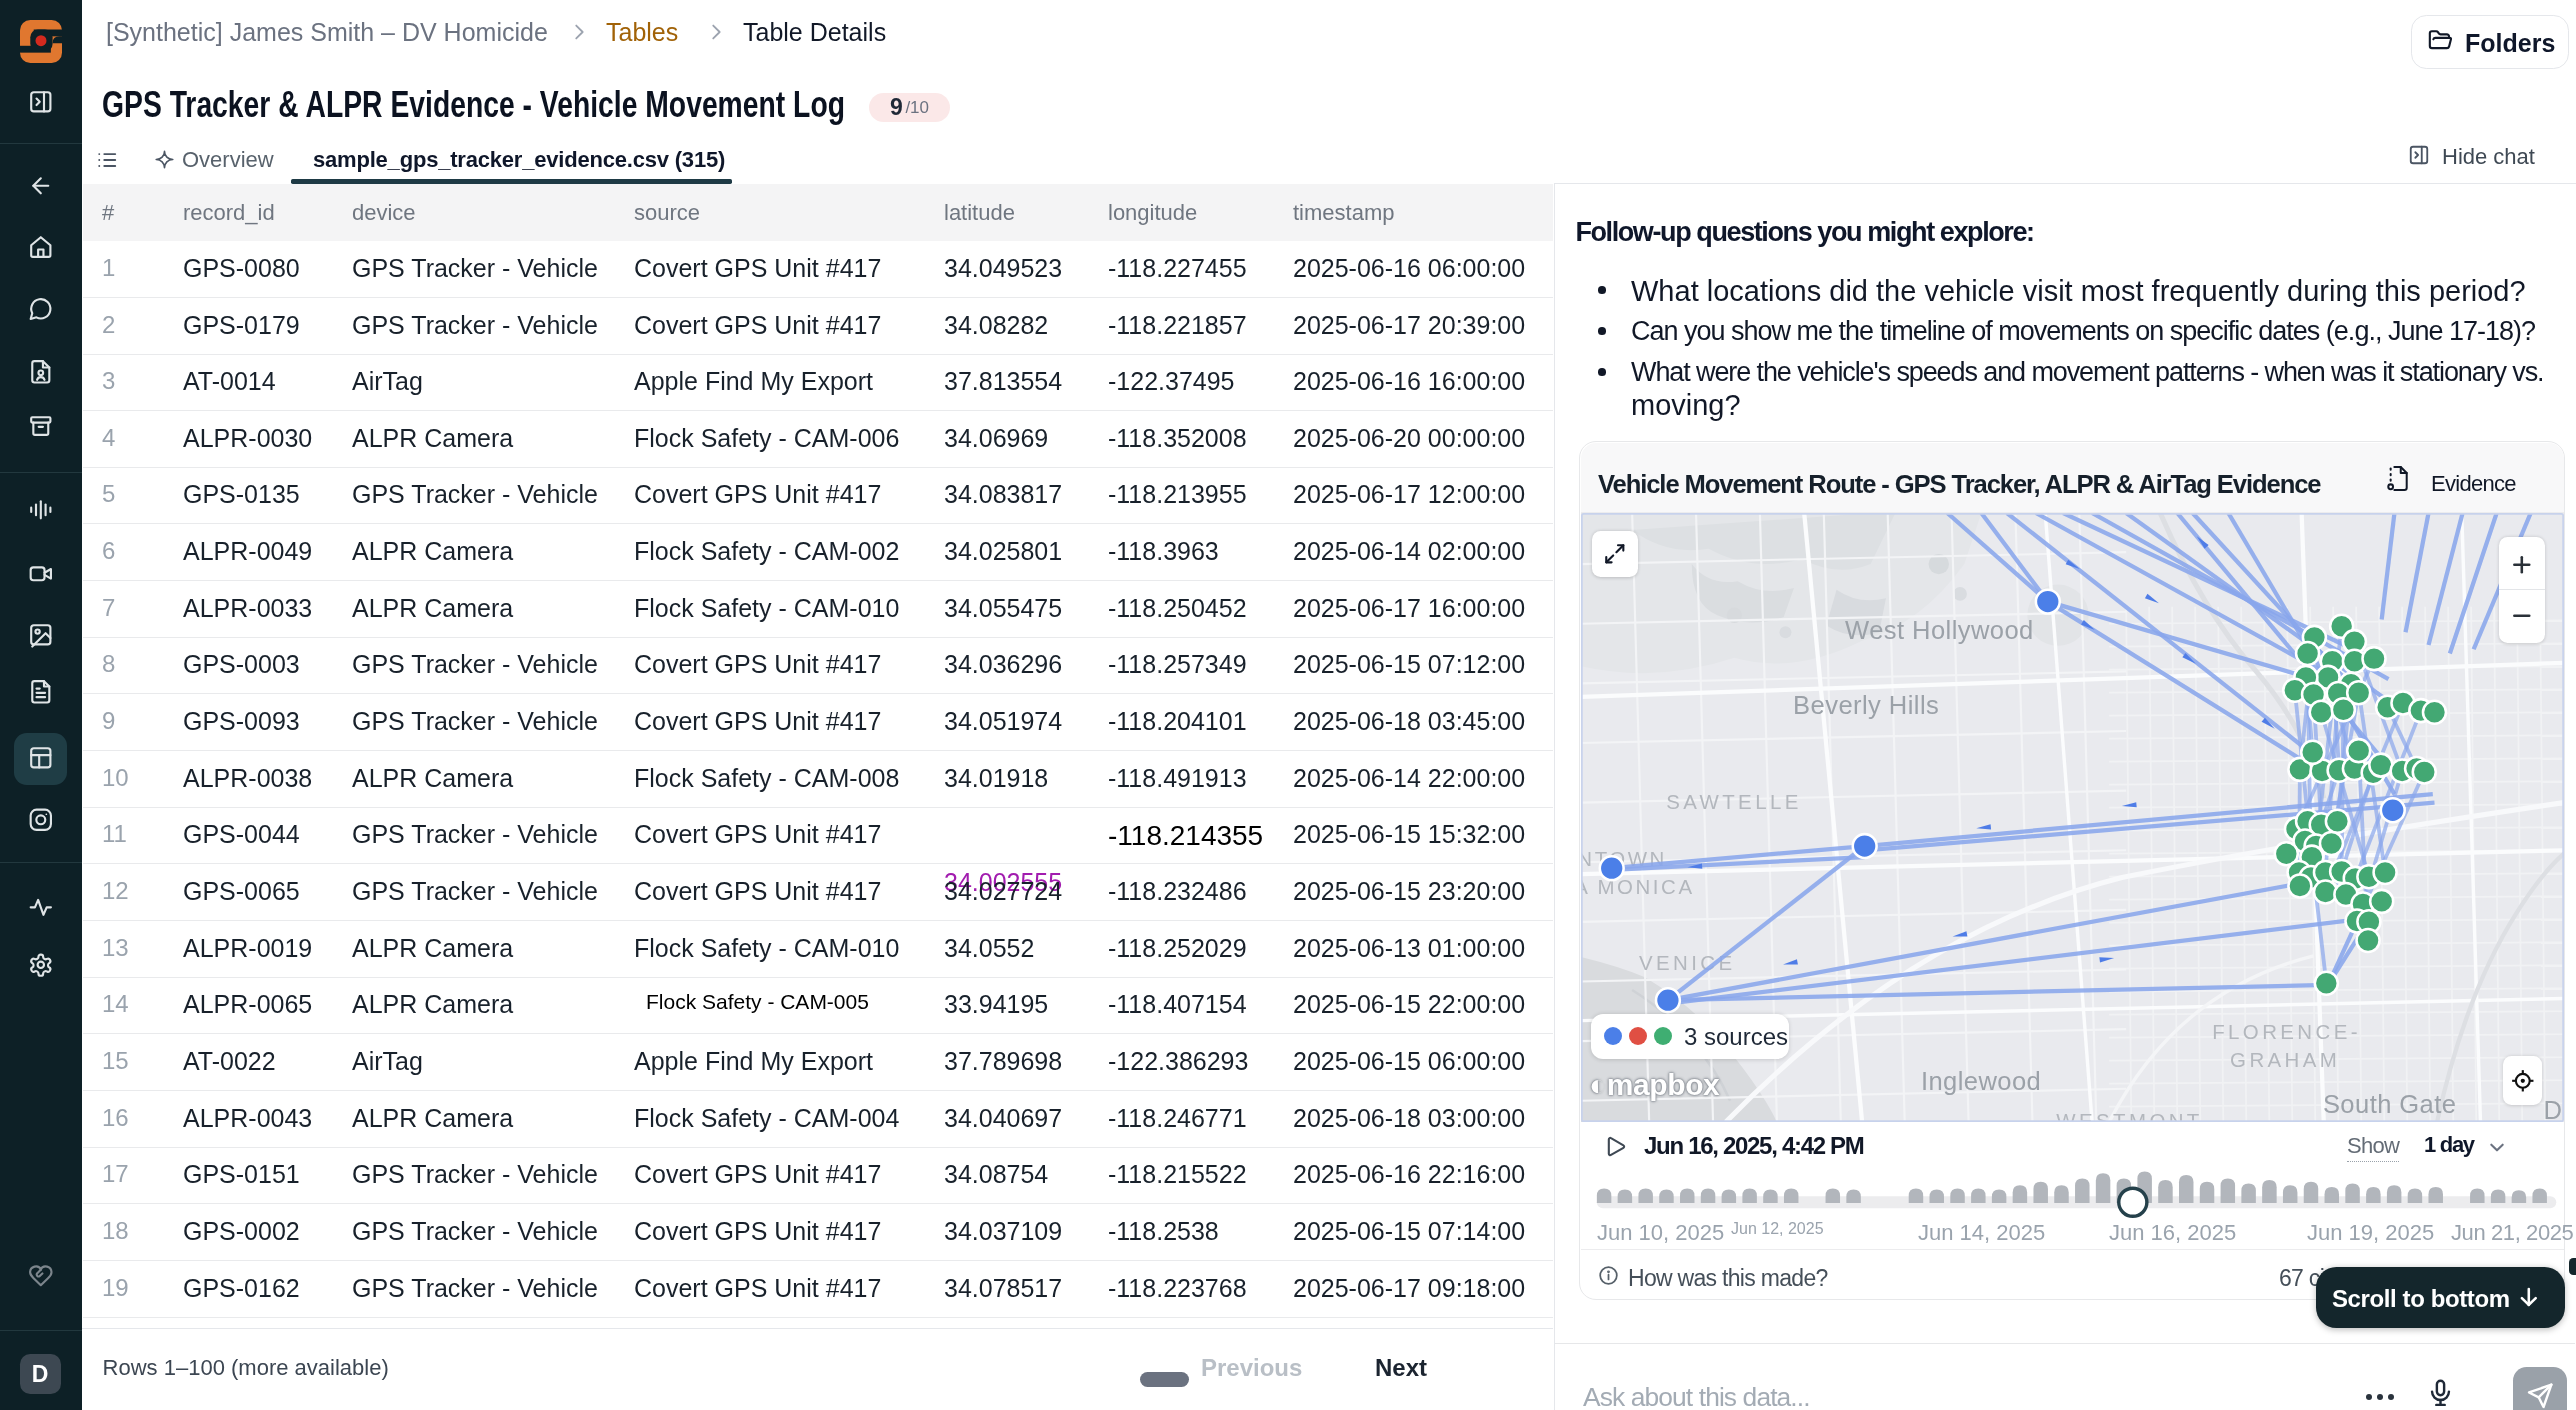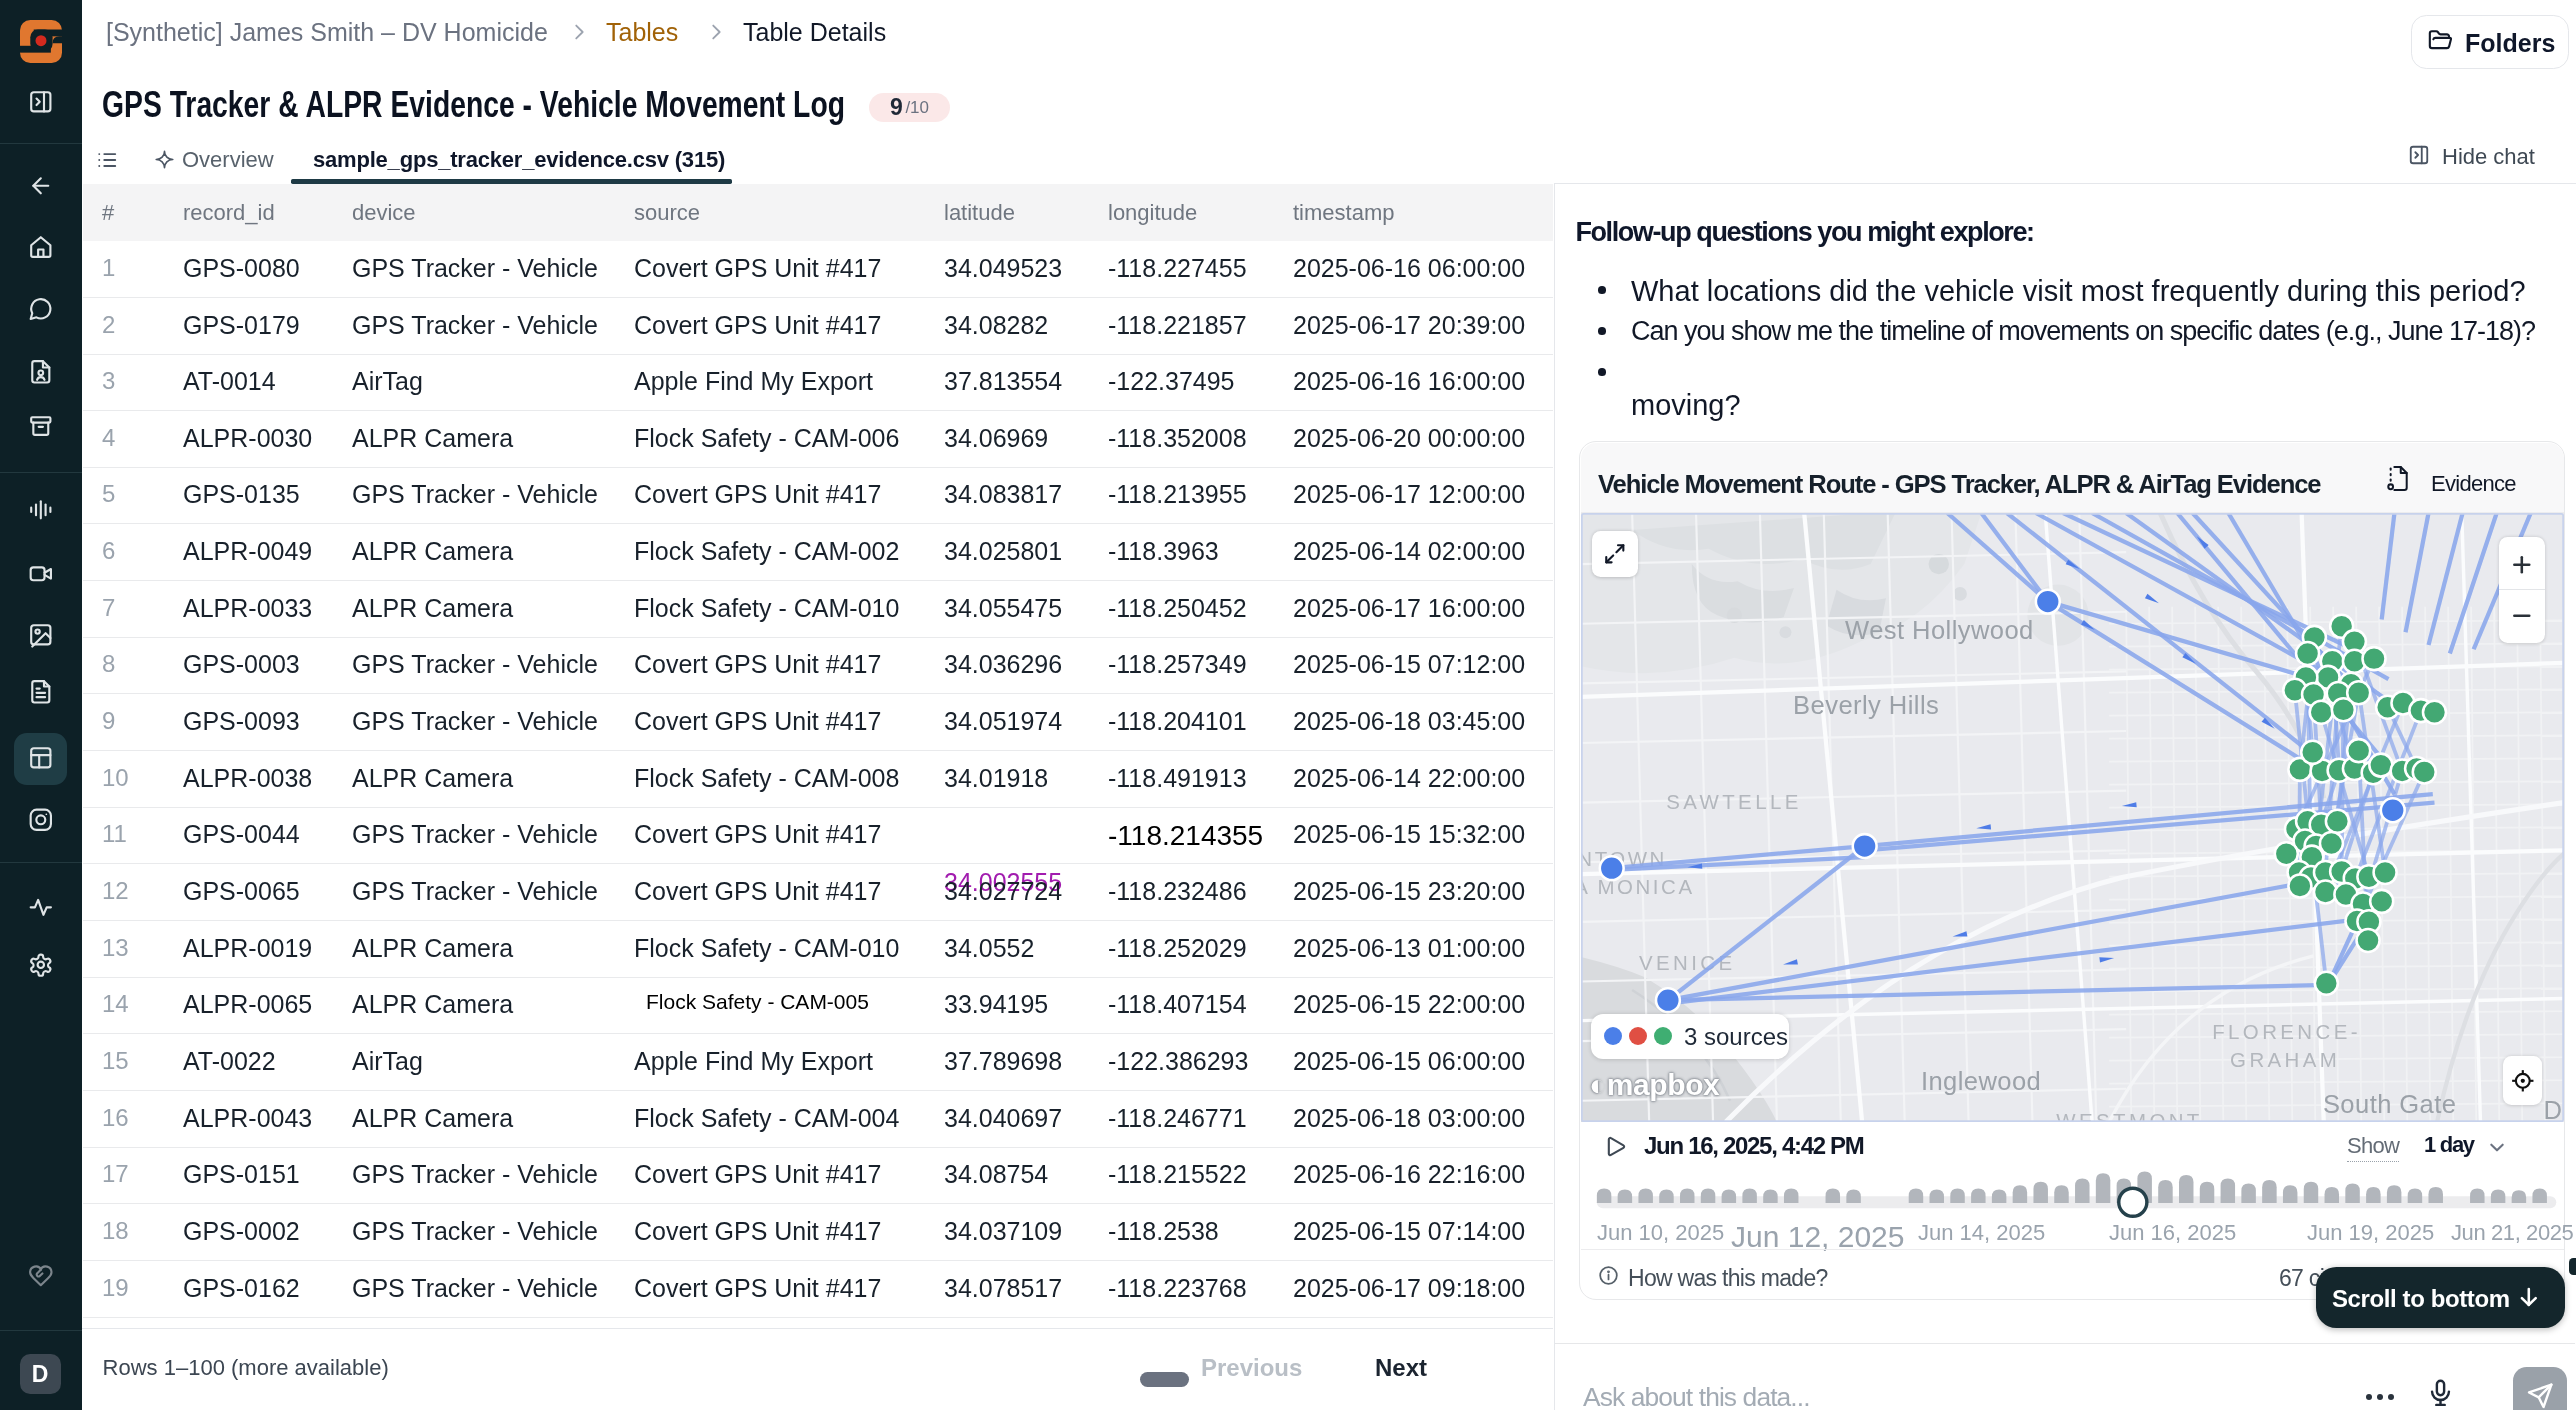--- a/index.html
+++ b/index.html
@@ -324,20 +324,21 @@
 <div class="abs" style="left:1554px;top:183px;width:1.7px;height:1228px;background:#e5e7eb;"></div>
 <div class="abs" style="left:1555px;top:183px;width:1021px;height:0.9px;background:#e5e7eb;"></div>
 
 <div class="abs" id="chatpanel" style="left:1555px;top:184px;width:1021px;height:1227px;background:#fff;overflow:hidden;">
 <div class="abs" style="left:20.4px;top:33px;font-size:27px;font-weight:bold;color:#0f172a;letter-spacing:-1.4px;white-space:nowrap;">Follow-up questions you might explore:</div>
 <div class="abs" style="left:43px;top:102px;width:7.7px;height:7.7px;border-radius:50%;background:#111827;"></div>
 <div class="abs" style="left:43px;top:143px;width:7.7px;height:7.7px;border-radius:50%;background:#111827;"></div>
 <div class="abs" style="left:43px;top:184px;width:7.7px;height:7.7px;border-radius:50%;background:#111827;"></div>
 <div class="abs" style="left:76px;top:91px;font-size:29px;color:#111827;white-space:nowrap;">What locations did the vehicle visit most frequently during this period?</div>
 <div class="abs" style="left:76px;top:132px;font-size:27px;letter-spacing:-1px;color:#111827;white-space:nowrap;">Can you show me the timeline of movements on specific dates (e.g., June 17-18)?</div>
+<div class="abs" style="left:76px;top:173px;font-size:27px;letter-spacing:-1.1px;color:#111827;white-space:nowrap;">What were the vehicle's speeds and movement patterns - when was it stationary vs.</div>
 <div class="abs" style="left:76px;top:205px;font-size:29px;color:#111827;white-space:nowrap;">moving?</div>
 <div class="abs" style="left:24px;top:257px;width:986px;height:859px;border:1.7px solid #e7e8ea;border-radius:17px;background:#fff;"></div>
 <div class="abs" style="left:25.6px;top:259px;width:983px;height:70px;background:#f8f8f9;border-bottom:0.9px solid #ececee;border-radius:15.3px 15.3px 0 0;"></div>
 <div class="abs" style="left:43px;top:286px;font-size:25.6px;font-weight:bold;color:#16202b;letter-spacing:-1.1px;white-space:nowrap;">Vehicle Movement Route - GPS Tracker, ALPR &amp; AirTag Evidence</div>
 <svg class="abs" style="left:832px;top:280px;" width="22" height="29" viewBox="0 0 24 30" fill="none" stroke="#111827" stroke-width="2.2" stroke-linecap="round" stroke-linejoin="round">
       <path d="M8 2.5 H15 L21.5 9 V25 a2.5 2.5 0 0 1 -2.5 2.5 H8"></path>
       <path d="M15 2.5 V9 H21.5"></path>
       <line x1="4" y1="4" x2="4" y2="5.5"></line>
       <line x1="4" y1="10" x2="4" y2="11.5"></line>
       <line x1="4" y1="16" x2="4" y2="17.5"></line>
@@ -653,21 +654,21 @@
         <path d="M1000.6 1196 V1187.5 Q1000.6 1179 1009.1 1179 H1009.1 Q1017.6 1179 1017.6 1187.5 V1196 Z" fill="#b2b6bc"></path>
         <path d="M1025.0 1196 V1185.5 Q1025.0 1177 1033.5 1177 H1033.5 Q1042.0 1177 1042.0 1185.5 V1196 Z" fill="#b2b6bc"></path>
         <path d="M1073.8 1196 V1187.5 Q1073.8 1179 1082.3 1179 H1082.3 Q1090.8 1179 1090.8 1187.5 V1196 Z" fill="#b2b6bc"></path>
         <path d="M1098.2 1196 V1188.5 Q1098.2 1180 1106.7 1180 H1106.7 Q1115.2 1180 1115.2 1188.5 V1196 Z" fill="#b2b6bc"></path>
         <path d="M1122.6 1196 V1189.5 Q1122.6 1181 1131.1 1181 H1131.1 Q1139.6 1181 1139.6 1189.5 V1196 Z" fill="#b2b6bc"></path>
         <path d="M1147.0 1196 V1187.5 Q1147.0 1179 1155.5 1179 H1155.5 Q1164.0 1179 1164.0 1187.5 V1196 Z" fill="#b2b6bc"></path>
       </g>
       <circle cx="678" cy="1195" r="16.5" fill="#fff" stroke="#25414b" stroke-width="4"></circle>
     </svg>
 <div class="abs" style="left:42px;top:1036px;font-size:22px;color:#9aa3ad;white-space:nowrap;">Jun 10, 2025</div>
-<div class="abs" style="left:176px;top:1036px;font-size:30px;color:#9aa3ad;white-space:nowrap;">Jun 12, 2025</div>
+<div class="abs" style="left:176px;top:1036px;font-size:16px;color:#9aa3ad;white-space:nowrap;">Jun 12, 2025</div>
 <div class="abs" style="left:363px;top:1036px;font-size:22px;color:#9aa3ad;white-space:nowrap;">Jun 14, 2025</div>
 <div class="abs" style="left:554px;top:1036px;font-size:22px;color:#9aa3ad;white-space:nowrap;">Jun 16, 2025</div>
 <div class="abs" style="left:740px;top:1036px;font-size:22px;color:#9aa3ad;white-space:nowrap;margin-left:12px;">Jun 19, 2025</div>
 <div class="abs" style="left:896px;top:1036px;font-size:22px;letter-spacing:-0.4px;color:#9aa3ad;white-space:nowrap;">Jun 21, 2025</div>
 <div class="abs" style="left:25.6px;top:1065px;width:983px;height:0.9px;background:#ececee;"></div>
 <svg class="abs" style="left:43px;top:1081px;" width="21" height="21" viewBox="0 0 24 24" fill="none" stroke="#566069" stroke-width="2">
       <circle cx="12" cy="12" r="9.5"></circle>
       <line x1="12" y1="11" x2="12" y2="16.5" stroke-linecap="round"></line>
       <circle cx="12" cy="7.8" r="0.6" fill="#566069"></circle>
     </svg>

